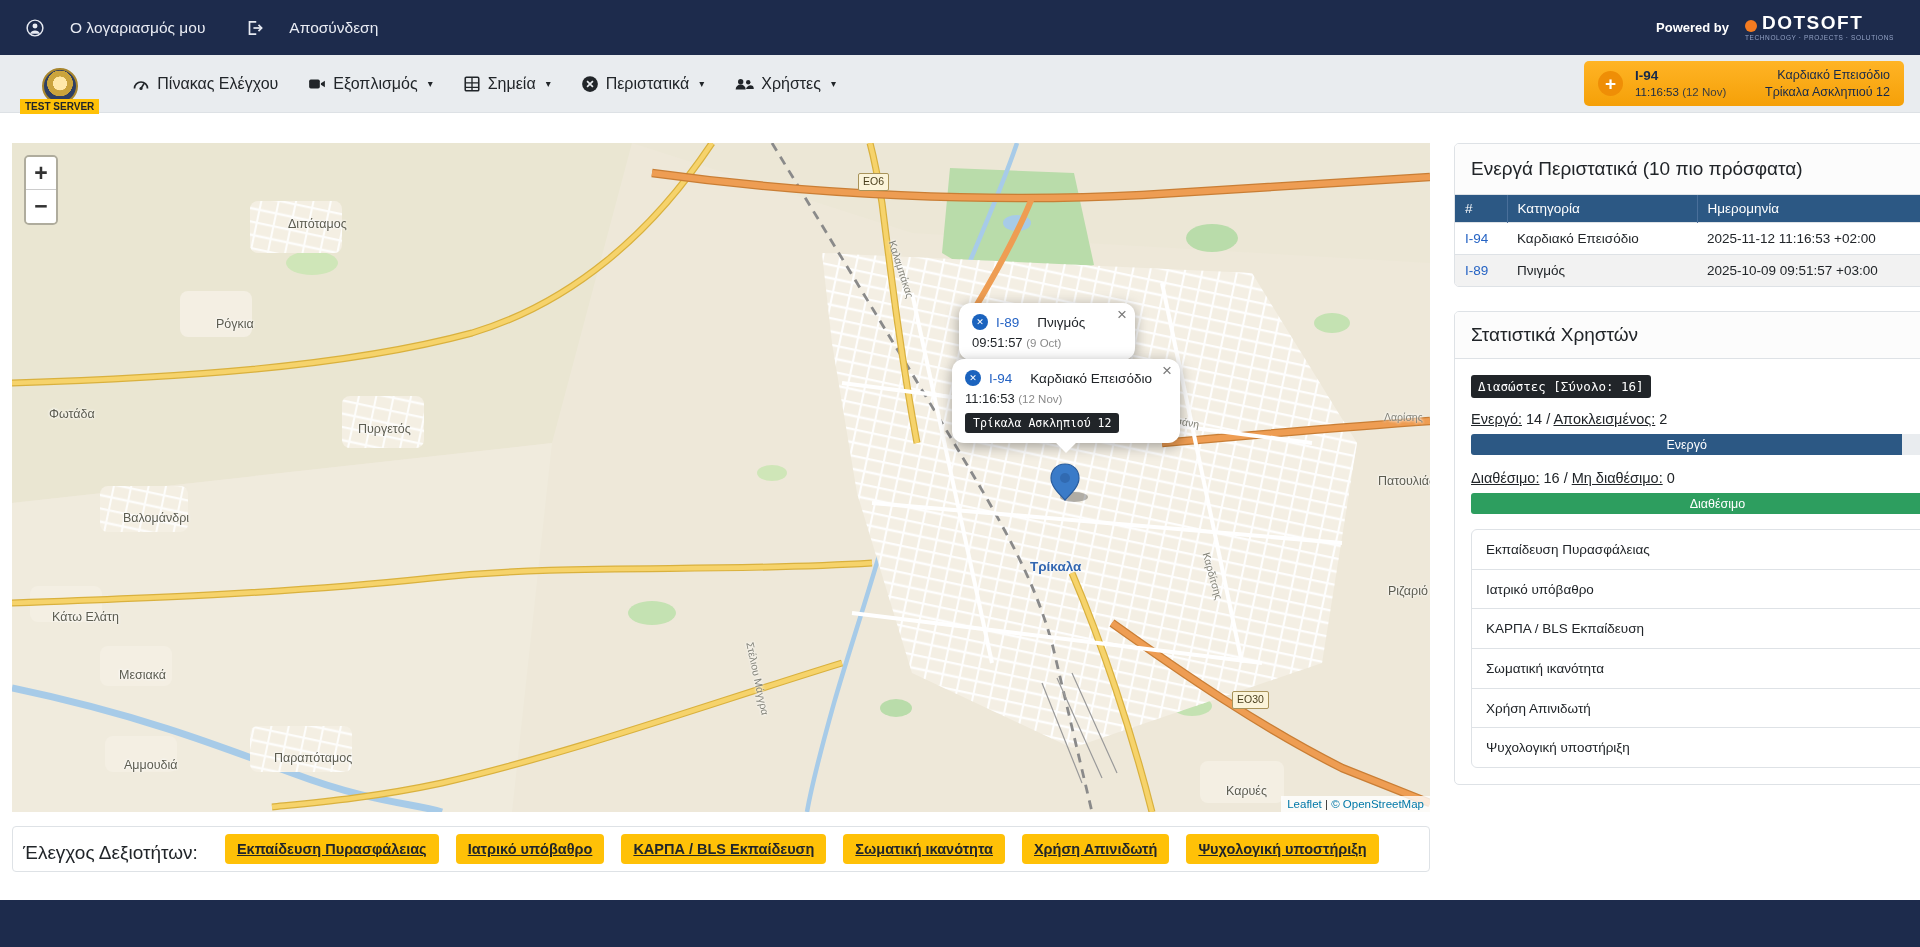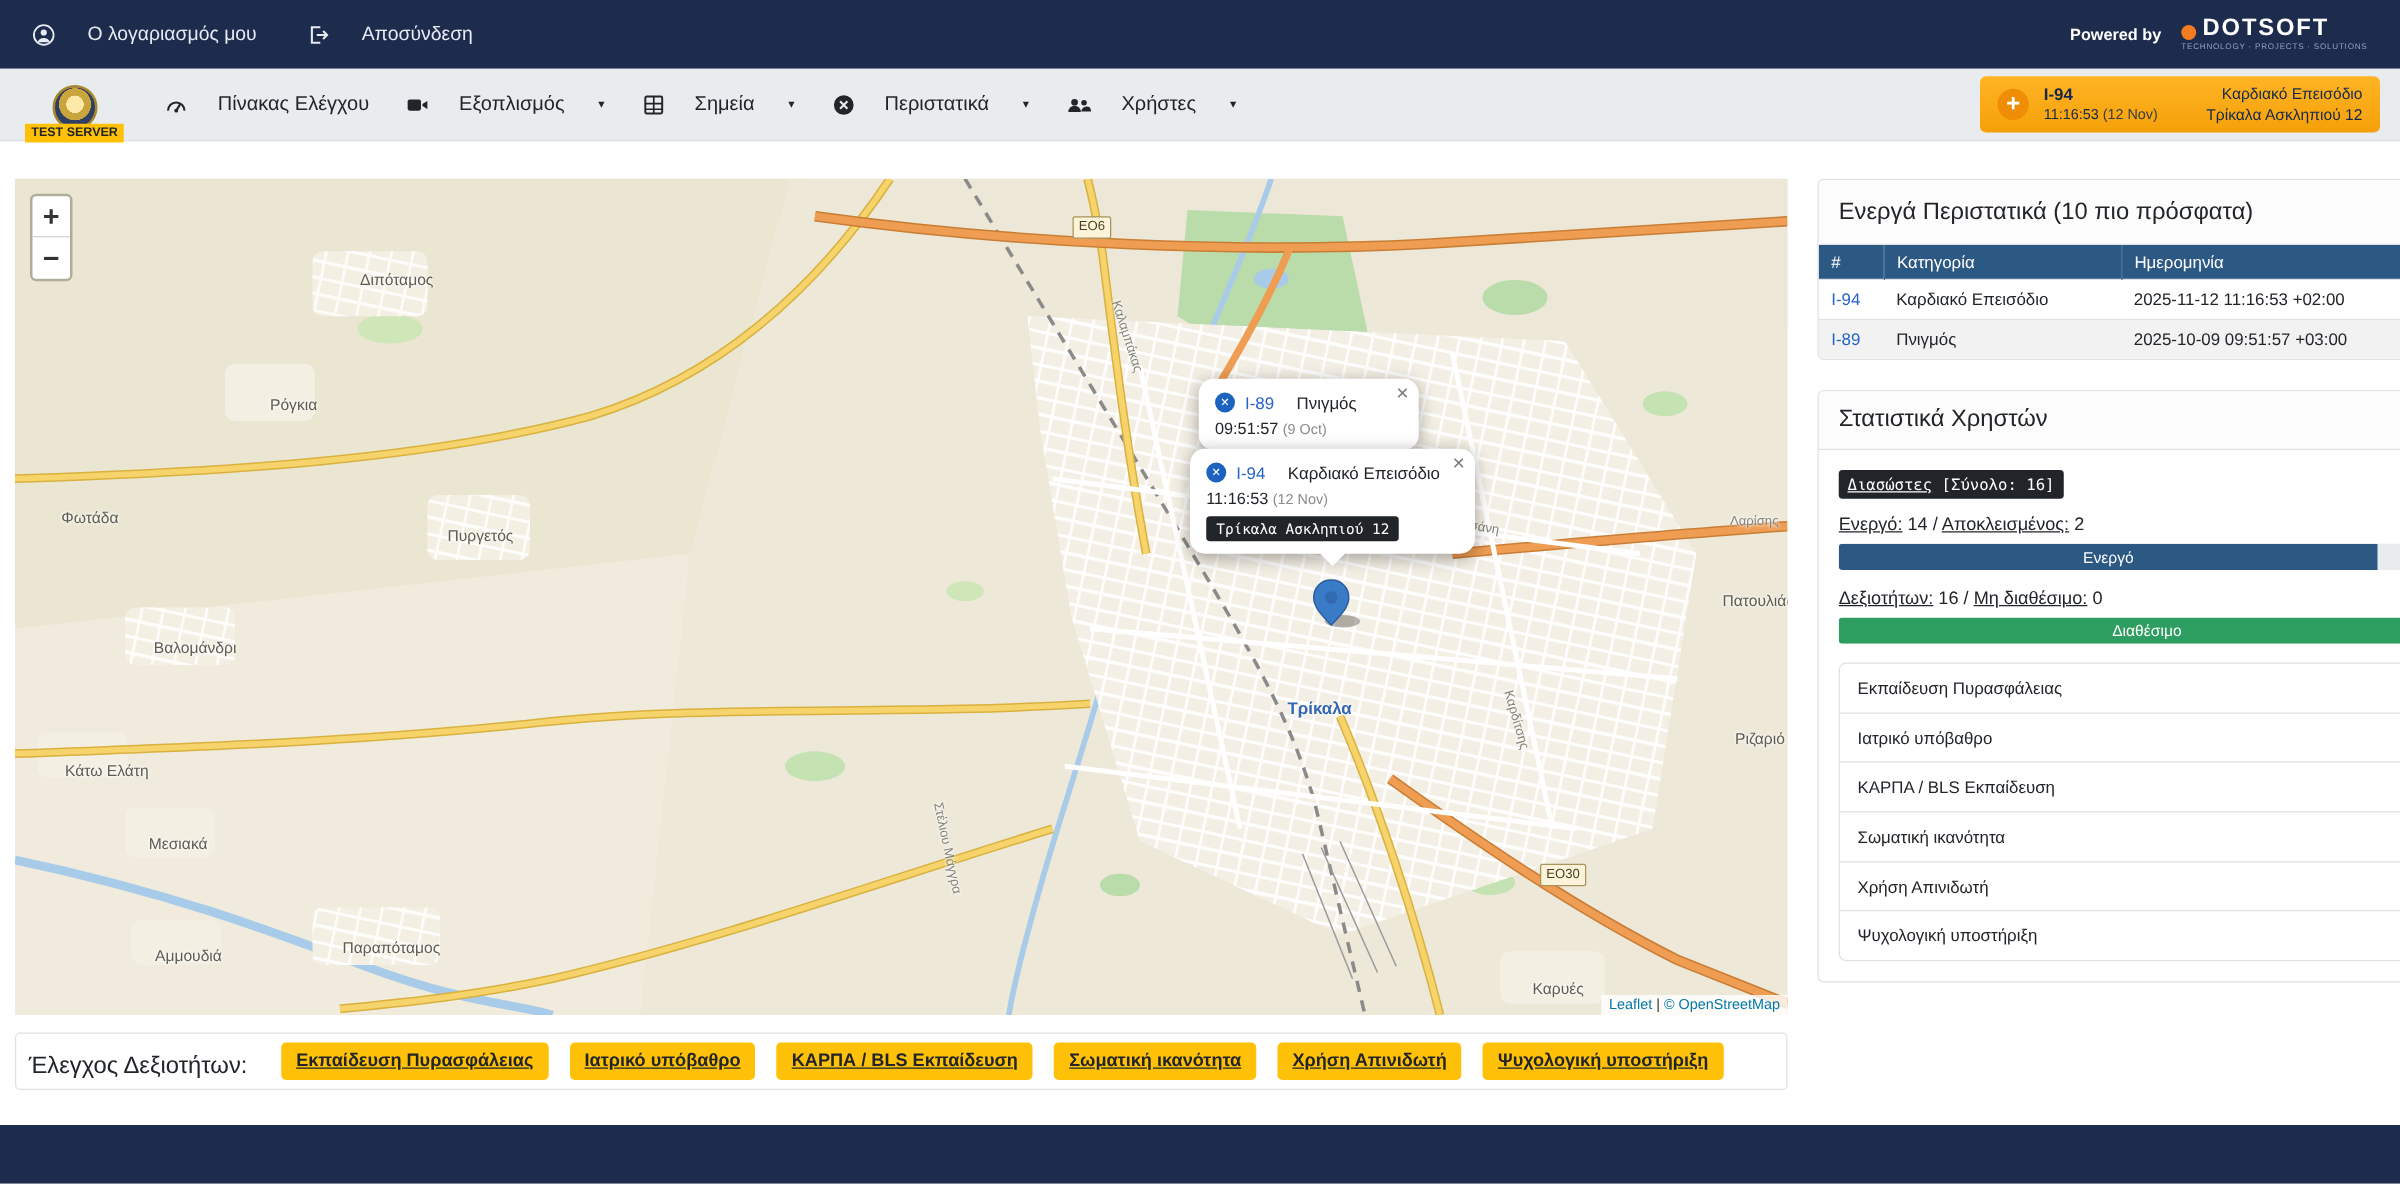--- a/index.html
+++ b/index.html
@@ -15,21 +15,21 @@
   .brand{display:flex;flex-direction:column;line-height:1;cursor:default}
   .brand-main{display:flex;align-items:flex-end;gap:5px;font-weight:bold;font-size:19px;color:#fff;letter-spacing:1.5px}
   .brand-dot{width:12px;height:12px;border-radius:50%;background:#f47b20;display:inline-block}
   .brand-sub{font-size:6.5px;color:#93a2c4;letter-spacing:.6px;margin-top:3px;align-self:flex-end}
 
   
   .navbar{height:58px;background:#e9ecef;display:flex;align-items:center;padding:0 16px;border-bottom:1px solid #dde1e5}
   .logo-wrap{display:flex;flex-direction:column;align-items:center;margin:14px 18px 0 4px;cursor:pointer}
   .emblem{width:36px;height:36px;border-radius:50%;border:2px solid #a8862e;background:radial-gradient(circle at 50% 42%,#ffe9a8 0 28%,#caa43c 29% 52%,#2e3f63 53% 100%)}
   .server-badge{background:#ffc107;color:#212529;font-size:10px;font-weight:bold;padding:2px 5px;margin-top:-5px;white-space:nowrap}
-  .nav-item{display:flex;align-items:center;gap:24px;font-size:16px;color:#212529;margin:0 15px;cursor:pointer;white-space:nowrap}
+  .nav-item{display:flex;align-items:center;gap:7px;font-size:16px;color:#212529;margin:0 15px;cursor:pointer;white-space:nowrap}
   .nav-item svg{display:block;flex:none}
   .caret{font-size:10px;margin-left:3px;color:#212529}
   .nav-notif{margin-left:auto;background:linear-gradient(#ffb425,#f5a008);border-radius:5px;display:flex;align-items:center;gap:12px;padding:6px 14px;min-width:320px;color:#15284b;cursor:pointer}
   .notif-plus{width:25px;height:25px;border-radius:50%;background:#ef8e06;color:#fff;font-size:19px;font-weight:bold;display:flex;align-items:center;justify-content:center;flex:none;line-height:1}
   .notif-left{display:flex;flex-direction:column;line-height:1.25}
   .notif-id{font-weight:bold;font-size:13.5px}
   .notif-time{font-size:11.5px}
   .notif-date{opacity:.85}
   .notif-right{margin-left:auto;display:flex;flex-direction:column;align-items:flex-end;line-height:1.3;font-size:12.5px}
 
@@ -72,21 +72,21 @@
   table.inc{width:100%;border-collapse:collapse;font-size:13.5px}
   table.inc th{background:#2c5884;color:#fff;font-weight:normal;text-align:left;padding:6px 10px;border-left:1px solid #4a6f9a}
   table.inc th:first-child{border-left:none;width:52px}
   table.inc th:nth-child(2){width:190px}
   table.inc td{padding:8px 10px;border-top:1px solid #dee2e6}
   table.inc tr:nth-child(even) td{background:#f2f2f2}
   .inc-link{color:#2563c4;text-decoration:none;cursor:pointer}
 
   .stats-body{padding:16px}
   .group-badge{display:inline-block;background:#212529;color:#fff;font-family:"DejaVu Sans Mono",monospace;font-size:12.5px;padding:4px 7px;border-radius:3px;margin-bottom:13px}
-  .group-badge .u{text-decoration:underline;cursor:pointer}
+  .group-badge .u{cursor:pointer}
   .stat-line{font-size:14.5px;margin-bottom:7px}
   .stat-link{text-decoration:underline;color:#212529;cursor:pointer}
   .bar{height:21px;background:#e9ecef;border-radius:3px;margin:0 0 15px 0;overflow:hidden}
   .bar-fill{height:100%;color:#fff;font-size:12.5px;display:flex;align-items:center;justify-content:center;white-space:nowrap}
   .bar-fill.navy{background:#2c5884}
   .bar-fill.green{background:#2d9e5f}
   .skill-list{border:1px solid #dee2e6;border-radius:6px;margin-top:6px}
   .skill-item{display:flex;align-items:center;justify-content:space-between;padding:9px 14px;font-size:13.5px;border-top:1px solid #dee2e6}
   .skill-item:first-child{border-top:none}
   .pill{background:#6c757d;color:#fff;font-size:11.5px;padding:2px 8px;border-radius:999px;line-height:1.45}
@@ -415,21 +415,21 @@
           <span>14</span>
           <span>/</span>
           <span class="stat-link">Αποκλεισμένος:</span>
           <span>2</span>
         </div>
         <div class="bar">
           <div class="bar-fill navy" style="width: 87.5%;">Ενεργό</div>
         </div>
 
         <div class="stat-line">
-          <span class="stat-link">Δεξιοτήτων:</span>
+          <span class="stat-link">Διαθέσιμο:</span>
           <span>16</span>
           <span>/</span>
           <span class="stat-link">Μη διαθέσιμο:</span>
           <span>0</span>
         </div>
         <div class="bar">
           <div class="bar-fill green" style="width: 100%;">Διαθέσιμο</div>
         </div>
 
         <div class="skill-list">

